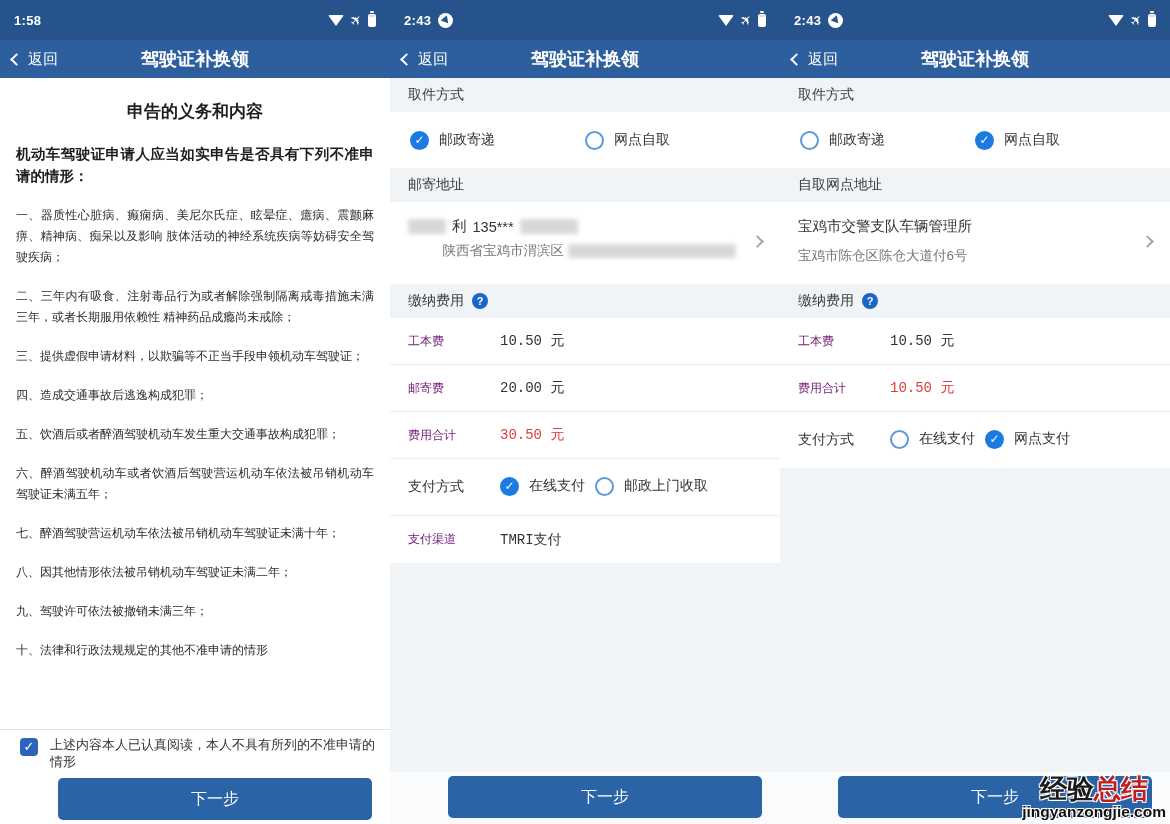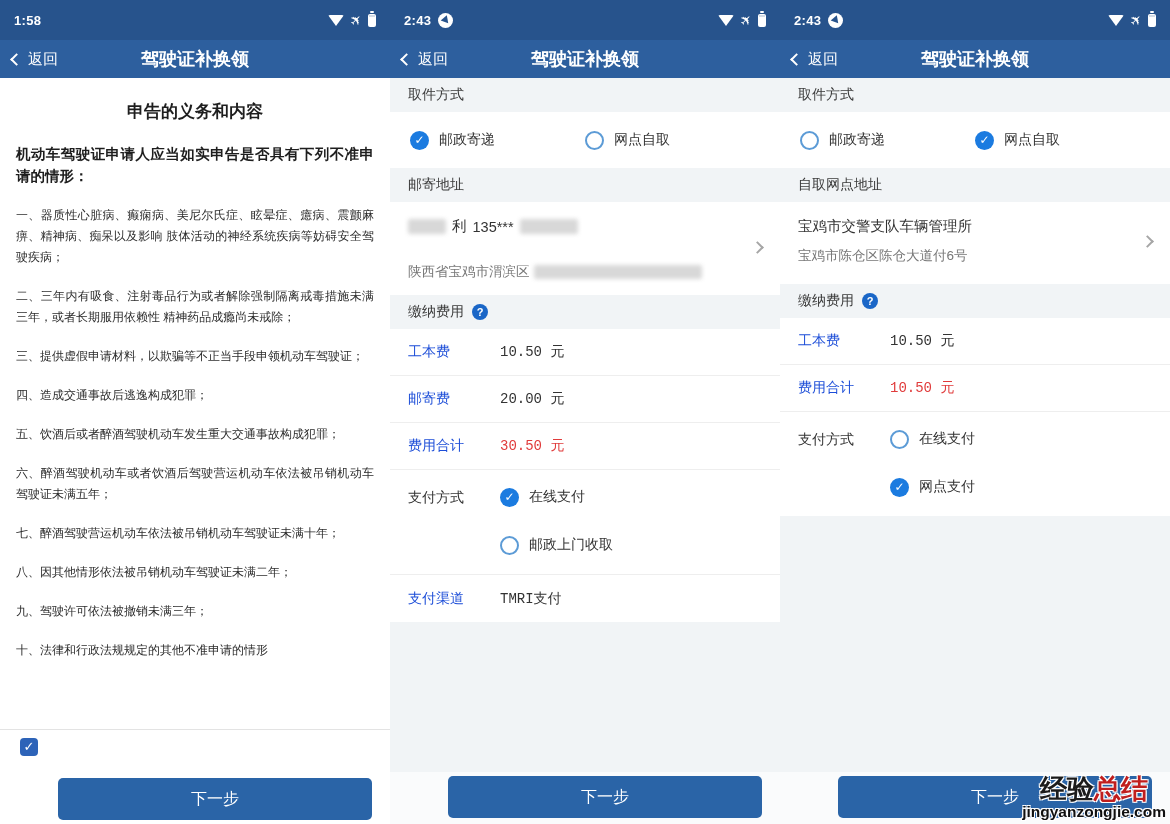--- a/index.html
+++ b/index.html
@@ -57,40 +57,40 @@
     color:#3a3a3a; }
   .pick-row { height:56px; background:#fff; display:flex; align-items:center; padding:0 20px; }
   .pick-opt { display:flex; align-items:center; width:190px; cursor:pointer; }
   .radio { width:19px; height:19px; flex:none; border-radius:50%; }
   .radio.on { background:#1B7BE0; color:#fff; font-size:12px; line-height:19px; text-align:center; }
   .radio.off { background:#fff; border:2px solid #5C9BD6; }
   .opt-label { margin-left:10px; font-size:14px; color:#333; }
   .addr-card { background:#fff; min-height:82px; padding:15px 44px 14px 18px; position:relative;
     cursor:pointer; }
   .addr-l1 { font-size:14.5px; color:#333; display:flex; align-items:center; gap:6px; }
-  .addr-l2 { margin-top:27px; font-size:13.5px; color:#777; display:flex; align-items:center; gap:4px; }
+  .addr-l2 { margin-top:6px; font-size:13.5px; color:#777; display:flex; align-items:center; gap:4px;justify-content:flex-end; }
   .addr-name { color:#333; font-size:14.5px; }
   .addr-detail { margin-top:11px; font-size:13.5px; color:#777; }
   .chevron-r { position:absolute; right:18px; top:50%; width:9px; height:9px; margin-top:-6px;
     border-top:2px solid #A6A6A6; border-right:2px solid #A6A6A6; transform:rotate(45deg); }
   .blur-block { display:inline-block; height:15px; border-radius:2px; background:#D8D8D8;
     filter:blur(2px); }
   .help-icon { width:16px; height:16px; margin-left:8px; border-radius:50%; background:#1A66C7;
     color:#fff; font-size:11px; font-weight:bold; line-height:16px; text-align:center; cursor:pointer; }
   .white-block { background:#fff; }
   .fee-row { height:47px; display:flex; align-items:center; padding:0 18px;
     border-bottom:1px solid #EEEEEE; }
   .fee-row:last-child { border-bottom:none; }
-  .fee-label { width:92px; font-size:14px; color:#1d4ed8; flex:none; }
+  .fee-label { width:92px; font-size:12px; color:#701a75; flex:none; }
   .fee-value { font-size:14px; color:#333;font-family:Liberation Mono, monospace; }
   .fee-value.red { color:#E03B3B; }
   .pay-block { display:flex; padding:8px 18px 10px; border-bottom:1px solid #EEEEEE; }
   .pay-block.no-border { border-bottom:none; }
   .pay-label { width:92px; flex:none; font-size:14px; color:#333; line-height:38px; }
-  .pay-opts { display:flex; flex-direction:column; gap:10px; }
+  .pay-opts { display:flex; flex-direction:row; gap:10px; }
   .pay-opt { display:flex; align-items:center; height:38px; cursor:pointer; }
   .footer-form { position:absolute; left:0; right:0; bottom:0; height:52px; background:#FAFBFC; }
   .footer-form .next-btn { top:4px; }
 
   
   .watermark { position:absolute; right:4px; bottom:4px; z-index:50; text-align:center;
     line-height:1.05; pointer-events:none; }
   .wm-l1 { font-size:27px; font-weight:bold;
     text-shadow:-1px -1px 0 #fff,1px -1px 0 #fff,-1px 1px 0 #fff,1px 1px 0 #fff;margin-top:20px; }
   .wm-dark { color:#1b1b1b; } .wm-red { color:#C01E1E; }
@@ -129,20 +129,21 @@
       <p class="decl-item">五、饮酒后或者醉酒驾驶机动车发生重大交通事故构成犯罪；</p>
       <p class="decl-item">六、醉酒驾驶机动车或者饮酒后驾驶营运机动车依法被吊销机动车驾驶证未满五年；</p>
       <p class="decl-item">七、醉酒驾驶营运机动车依法被吊销机动车驾驶证未满十年；</p>
       <p class="decl-item">八、因其他情形依法被吊销机动车驾驶证未满二年；</p>
       <p class="decl-item">九、驾驶许可依法被撤销未满三年；</p>
       <p class="decl-item">十、法律和行政法规规定的其他不准申请的情形</p>
     </div>
 
     <div class="agree-row">
       <span class="checkbox">✓</span>
+      <span class="agree-text">上述内容本人已认真阅读，本人不具有所列的不准申请的情形</span>
     </div>
     <div class="footer-white">
       <div class="next-btn">下一步</div>
     </div>
   </div>
 
   <div class="phone" id="p2">
     <div class="statusbar">
       <span class="status-time">2:43</span>
       <span class="nav-circle">

